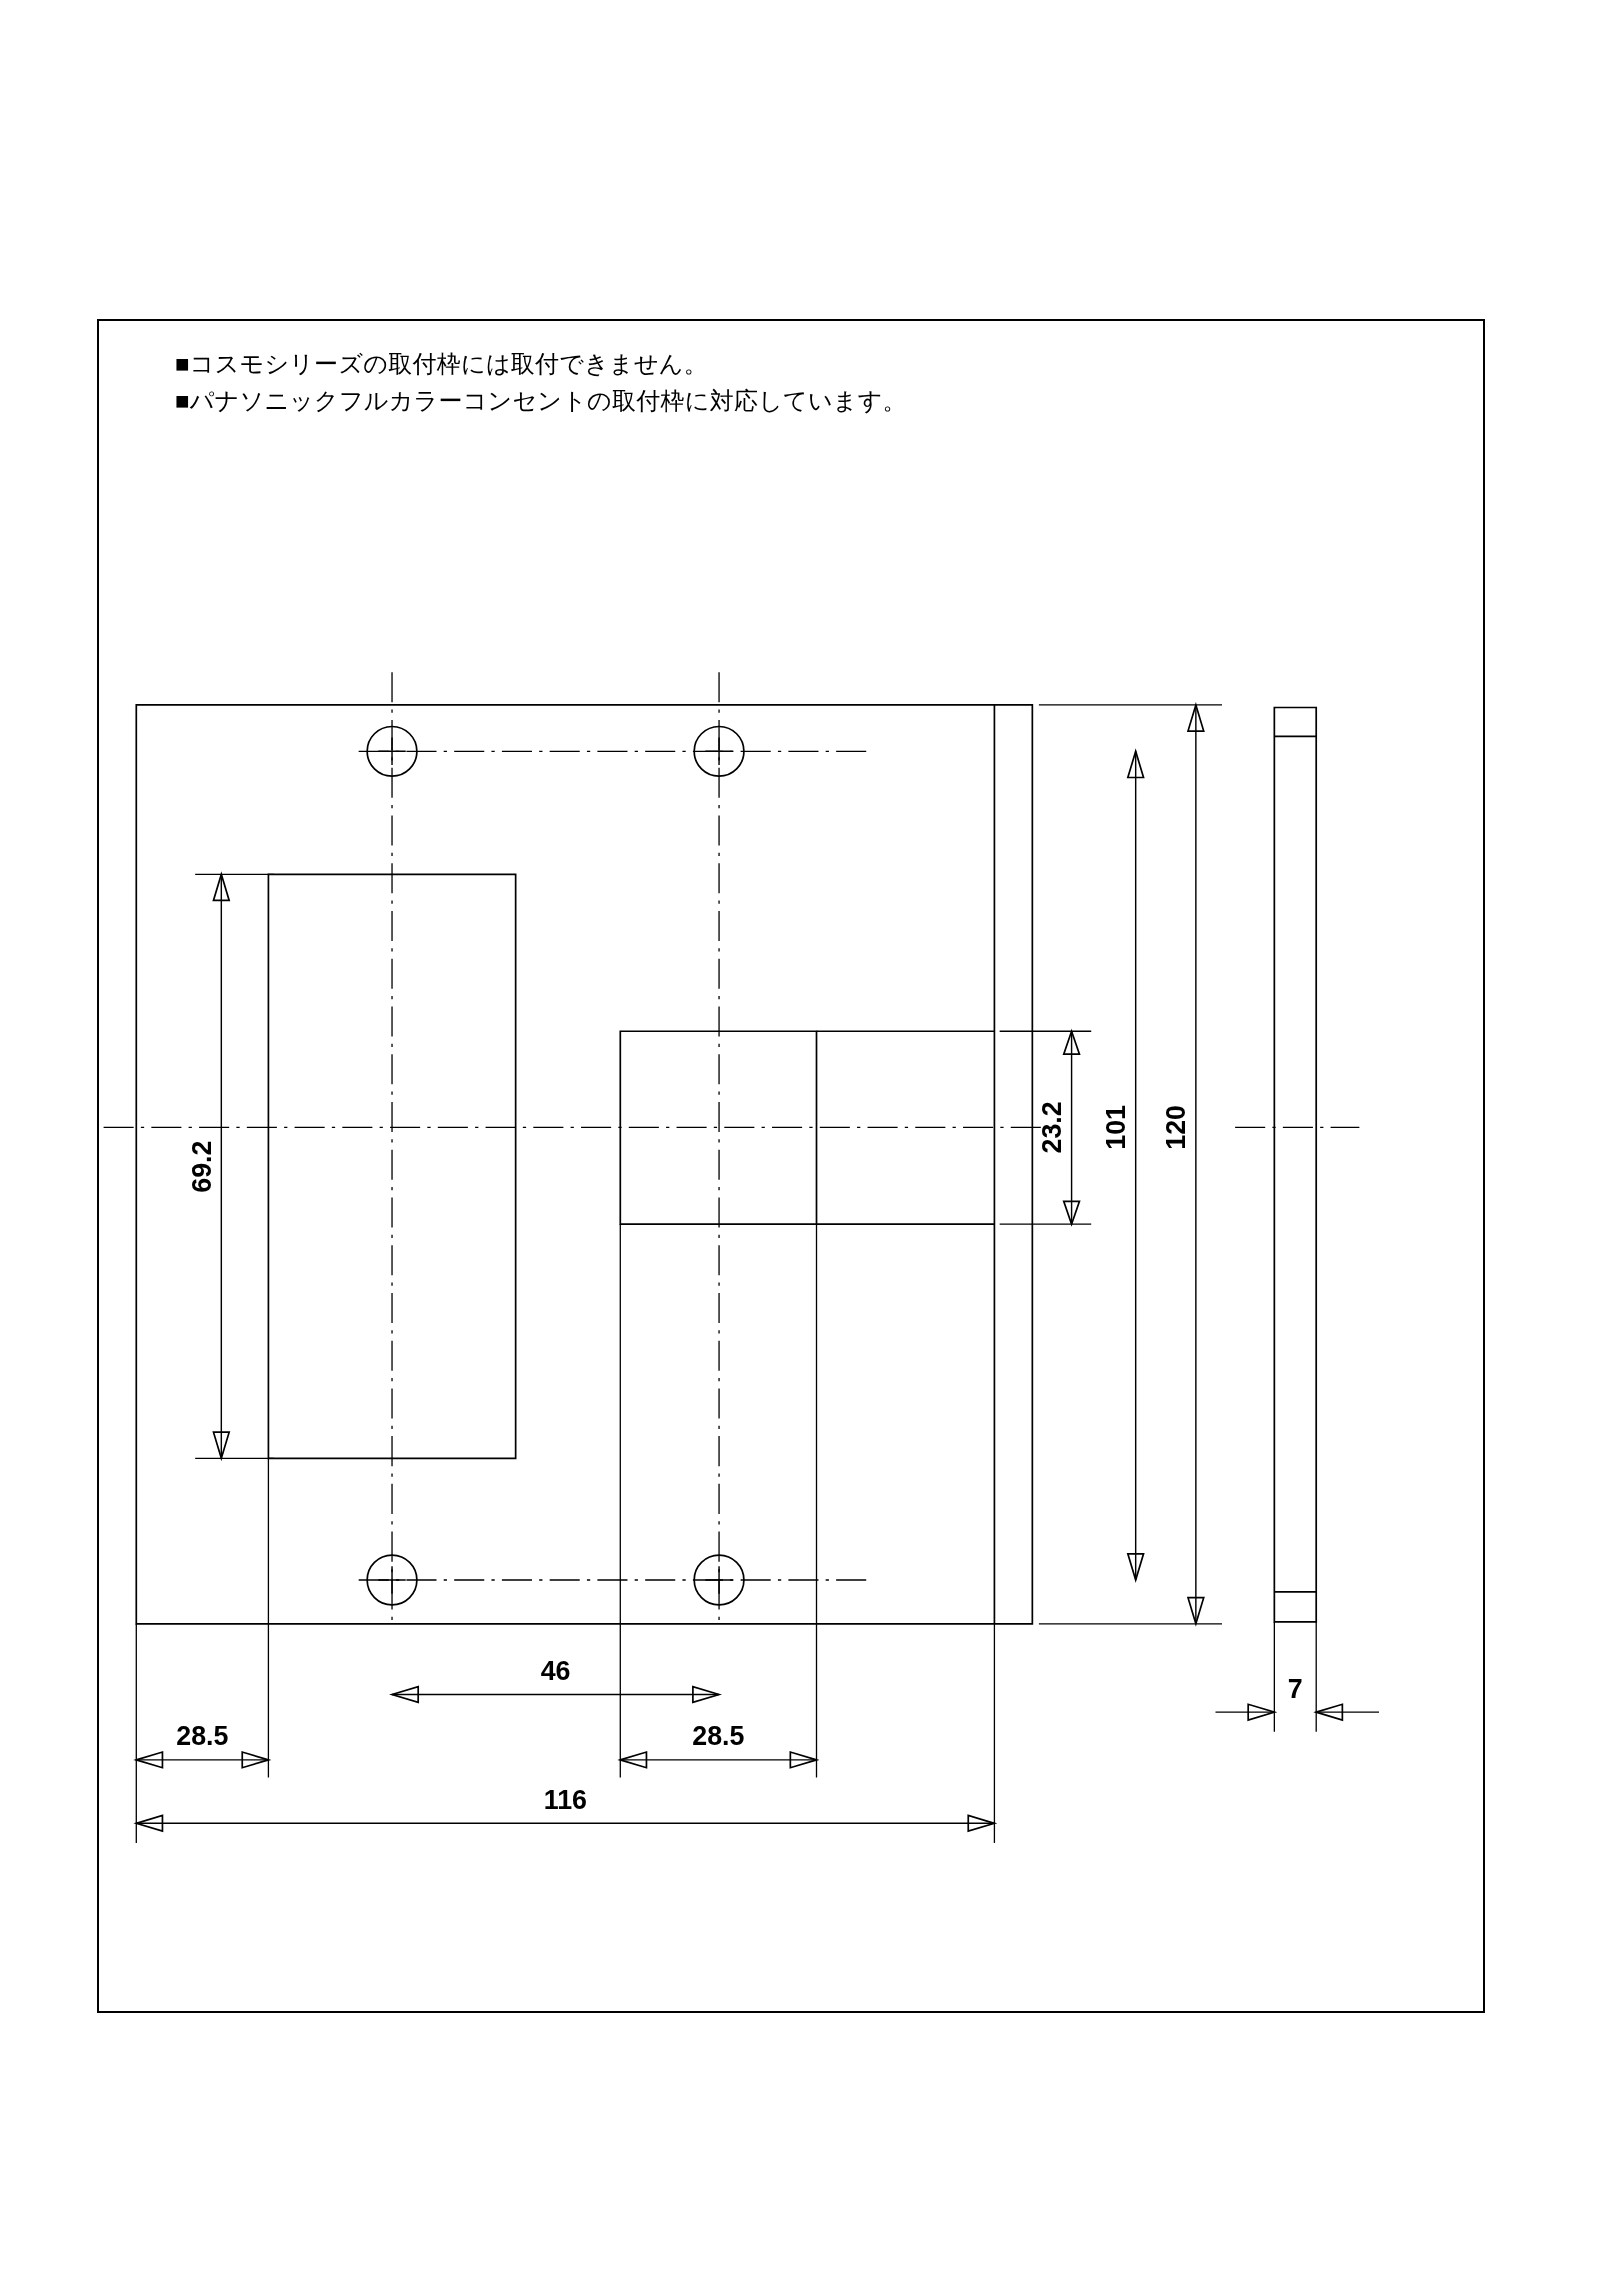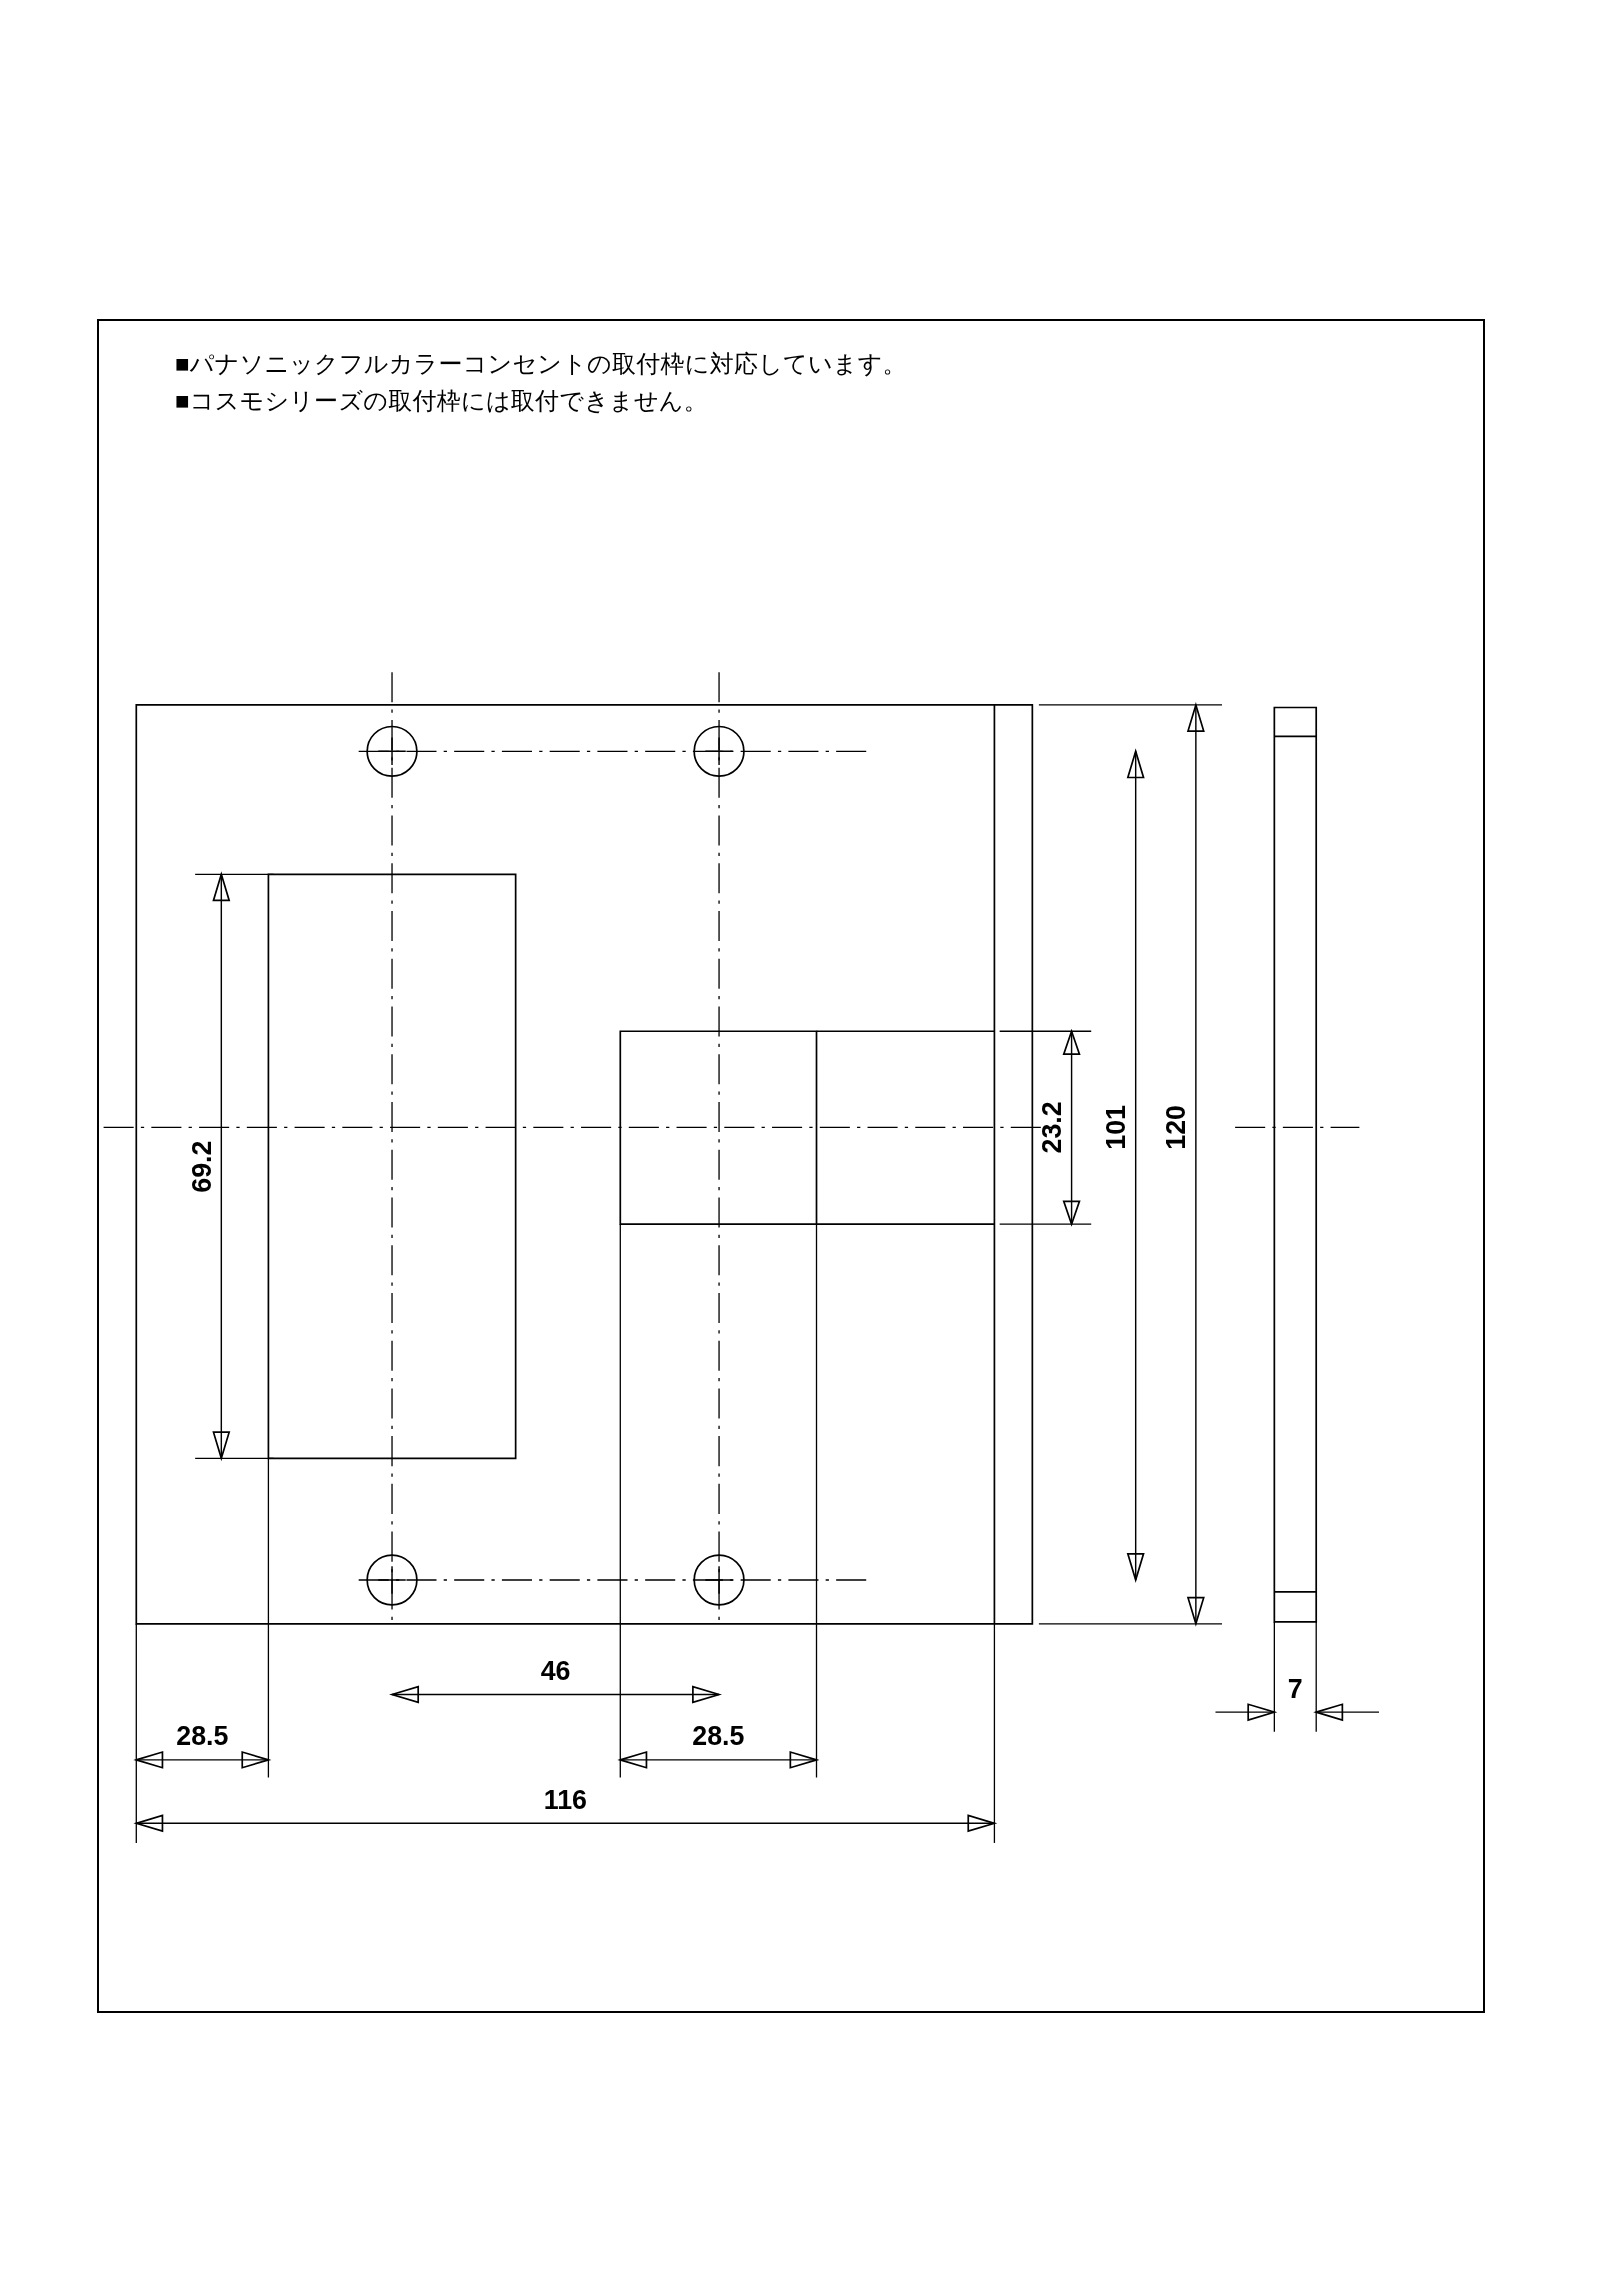--- a/index.html
+++ b/index.html
@@ -71,22 +71,22 @@
   }
 </style>
 </head>
 <body>
 
 <div id="page">
 
   <div id="frame"></div>
 
   <div id="notes">
+    <div class="note-line">■コスモシリーズの取付枠には取付できません。</div>
     <div class="note-line">■パナソニックフルカラーコンセントの取付枠に対応しています。</div>
-    <div class="note-line">■コスモシリーズの取付枠には取付できません。</div>
   </div>
 
   <div id="drawing">
     <svg width="1388" height="1694" viewBox="0 0 2122 2590" xmlns="http://www.w3.org/2000/svg">
 
       <g>
         <path class="ln" d="M 60 590 L 1430 590 L 1430 1995 L 60 1995 Z"></path>
       </g>
 
       <g>

